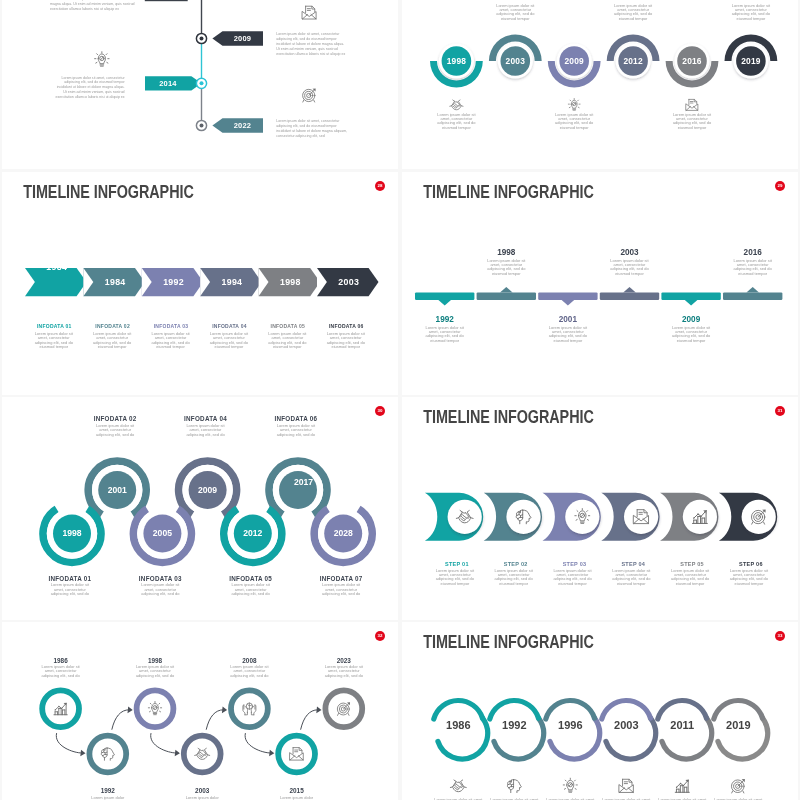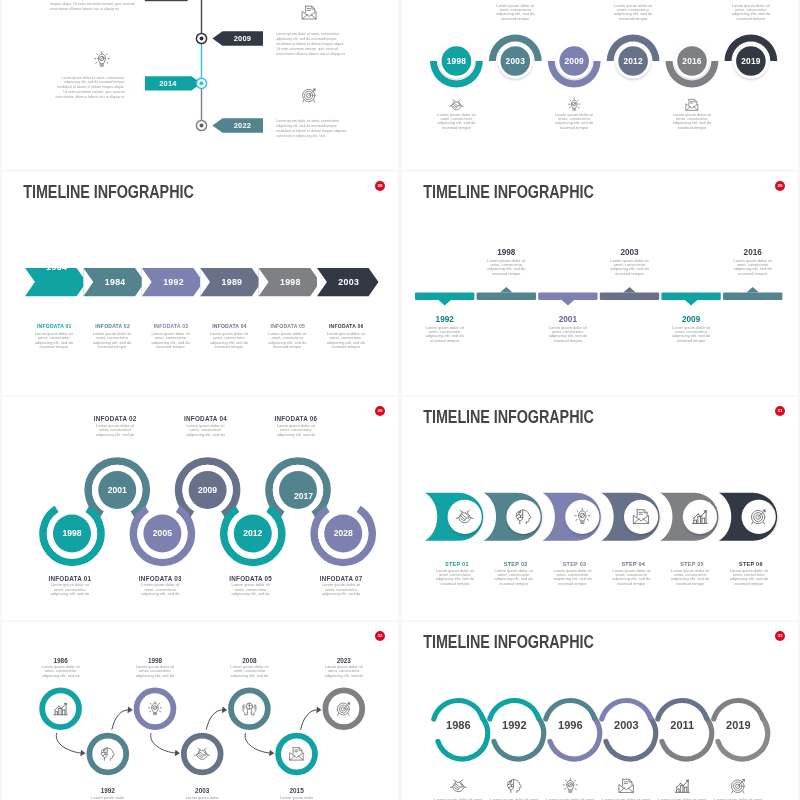--- a/index.html
+++ b/index.html
@@ -191,21 +191,21 @@
 </svg>
 <div class="hd" style="left:29.0px;top:90px;width:51.5px;font-size:8.8px;color:#fff;letter-spacing:0.3px">1984</div>
 <div class="hd" style="left:21.5px;top:151.4px;width:61.5px;font-size:5.0px;color:#11A3A3;letter-spacing:0.25px">INFODATA 01</div>
 <div class="txt" style="left:29.0px;top:159.8px;width:45.5px">Lorem ipsum dolor sit amet, consectetur adipiscing elit, sed do eiusmod tempor</div>
 <div class="hd" style="left:87.4px;top:104.9px;width:51.5px;font-size:8.8px;color:#fff;letter-spacing:0.3px">1984</div>
 <div class="hd" style="left:79.9px;top:151.4px;width:61.5px;font-size:5.0px;color:#53838F;letter-spacing:0.25px">INFODATA 02</div>
 <div class="txt" style="left:87.4px;top:159.8px;width:45.5px">Lorem ipsum dolor sit amet, consectetur adipiscing elit, sed do eiusmod tempor</div>
 <div class="hd" style="left:145.8px;top:104.9px;width:51.5px;font-size:8.8px;color:#fff;letter-spacing:0.3px">1992</div>
 <div class="hd" style="left:138.3px;top:151.4px;width:61.5px;font-size:5.0px;color:#7C81B0;letter-spacing:0.25px">INFODATA 03</div>
 <div class="txt" style="left:145.8px;top:159.8px;width:45.5px">Lorem ipsum dolor sit amet, consectetur adipiscing elit, sed do eiusmod tempor</div>
-<div class="hd" style="left:204.2px;top:104.9px;width:51.5px;font-size:8.8px;color:#fff;letter-spacing:0.3px">1989</div>
+<div class="hd" style="left:204.2px;top:104.9px;width:51.5px;font-size:8.8px;color:#fff;letter-spacing:0.3px">1994</div>
 <div class="hd" style="left:196.7px;top:151.4px;width:61.5px;font-size:5.0px;color:#67718A;letter-spacing:0.25px">INFODATA 04</div>
 <div class="txt" style="left:204.2px;top:159.8px;width:45.5px">Lorem ipsum dolor sit amet, consectetur adipiscing elit, sed do eiusmod tempor</div>
 <div class="hd" style="left:262.6px;top:104.9px;width:51.5px;font-size:8.8px;color:#fff;letter-spacing:0.3px">1998</div>
 <div class="hd" style="left:255.1px;top:151.4px;width:61.5px;font-size:5.0px;color:#7E8084;letter-spacing:0.25px">INFODATA 05</div>
 <div class="txt" style="left:262.6px;top:159.8px;width:45.5px">Lorem ipsum dolor sit amet, consectetur adipiscing elit, sed do eiusmod tempor</div>
 <div class="hd" style="left:321.0px;top:104.9px;width:51.5px;font-size:8.8px;color:#fff;letter-spacing:0.3px">2003</div>
 <div class="hd" style="left:313.5px;top:151.4px;width:61.5px;font-size:5.0px;color:#333944;letter-spacing:0.25px">INFODATA 06</div>
 <div class="txt" style="left:321.0px;top:159.8px;width:45.5px">Lorem ipsum dolor sit amet, consectetur adipiscing elit, sed do eiusmod tempor</div>
 </div>
 <div class="slide s3">
@@ -271,21 +271,21 @@
 <div class="txt" style="left:91.1px;top:26.8px;width:44px">Lorem ipsum dolor sit amet, consectetur adipiscing elit, sed do</div>
 <div class="hd" style="left:135.4px;top:131.3px;width:50px;font-size:8.6px;color:#fff">2005</div>
 <div class="hd" style="left:126.3px;top:178.0px;width:64px;font-size:6.3px;color:#3d4450;letter-spacing:0.25px">INFODATA 03</div>
 <div class="txt" style="left:136.3px;top:186.3px;width:44px">Lorem ipsum dolor sit amet, consectetur adipiscing elit, sed do</div>
 <div class="hd" style="left:180.6px;top:87.8px;width:50px;font-size:8.6px;color:#fff">2009</div>
 <div class="hd" style="left:171.5px;top:18.2px;width:64px;font-size:6.3px;color:#3d4450;letter-spacing:0.25px">INFODATA 04</div>
 <div class="txt" style="left:181.5px;top:26.8px;width:44px">Lorem ipsum dolor sit amet, consectetur adipiscing elit, sed do</div>
 <div class="hd" style="left:225.8px;top:131.3px;width:50px;font-size:8.6px;color:#fff">2012</div>
 <div class="hd" style="left:216.7px;top:178.0px;width:64px;font-size:6.3px;color:#3d4450;letter-spacing:0.25px">INFODATA 05</div>
 <div class="txt" style="left:226.7px;top:186.3px;width:44px">Lorem ipsum dolor sit amet, consectetur adipiscing elit, sed do</div>
-<div class="hd" style="left:271.0px;top:94px;width:61px;font-size:8.6px;color:#fff">2017</div>
+<div class="hd" style="left:271.0px;top:80px;width:61px;font-size:8.6px;color:#fff">2017</div>
 <div class="hd" style="left:261.9px;top:18.2px;width:64px;font-size:6.3px;color:#3d4450;letter-spacing:0.25px">INFODATA 06</div>
 <div class="txt" style="left:271.9px;top:26.8px;width:44px">Lorem ipsum dolor sit amet, consectetur adipiscing elit, sed do</div>
 <div class="hd" style="left:316.2px;top:131.3px;width:50px;font-size:8.6px;color:#fff">2028</div>
 <div class="hd" style="left:307.1px;top:178.0px;width:64px;font-size:6.3px;color:#3d4450;letter-spacing:0.25px">INFODATA 07</div>
 <div class="txt" style="left:317.1px;top:186.3px;width:44px">Lorem ipsum dolor sit amet, consectetur adipiscing elit, sed do</div>
 </div>
 <div class="slide s5">
 <div class="slide-title"><span>TIMELINE INFOGRAPHIC</span></div>
 <div class="badge">31</div>
 <svg class="layer" width="396" height="223" viewBox="0 0 396 223">

